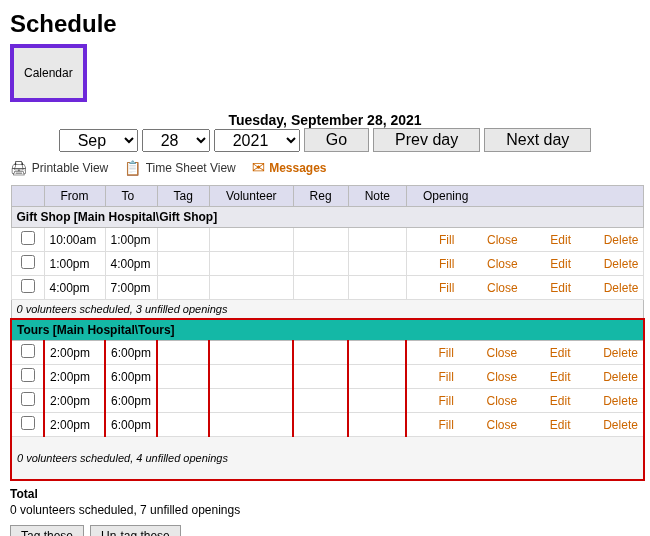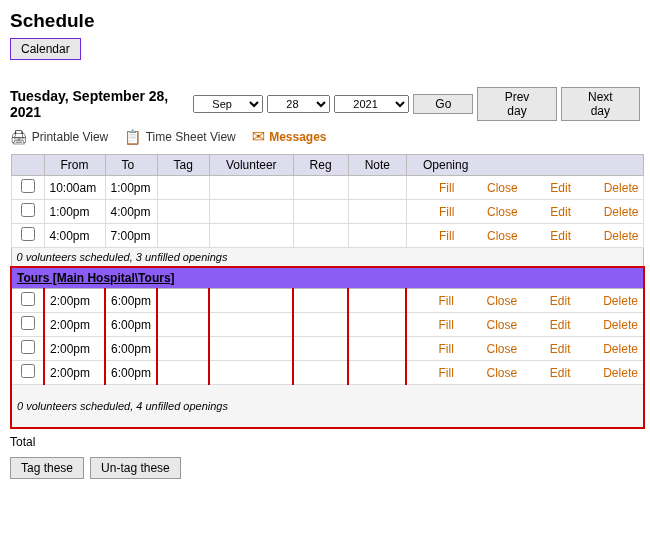--- a/index.html
+++ b/index.html
@@ -6,57 +6,58 @@
     body {
       font-family: Arial, sans-serif;
       font-size: 13px;
       background: #fff;
       color: #000;
       width: 650px;
       min-height: 536px;
       padding: 10px;
     }
     h1 {
-      font-size: 19px;
+      font-size: 24px;
       font-weight: bold;
       margin-bottom: 6px;
     }
     .calendar-btn {
-      border: 1px solid #6d28d9;
+      border: 4px solid #6d28d9;
       background: #e8e8e8;
-      padding: 3px 10px;
-      cursor: pointer;
-      font-size: 12px;
-      margin-bottom: 27px;
+      padding: 18px 10px;
+      cursor: pointer;
+      font-size: 12px;
+      margin-bottom: 10px;
     }
     .top-bar {
       display: flex;
       align-items: center;
       justify-content: flex-end;
       margin-bottom: 6px;
+      flex-direction: column;
     }
     .date-title {
       font-weight: bold;
       font-size: 14px;
     }
     .date-nav {
       display: flex;
       align-items: center;
       gap: 4px;
     }
     .date-nav select {
-      font-size: 11px;
+      font-size: 16px;
       padding: 1px 14px;
     }
     .date-nav button {
       border: 1px solid #999;
       background: #e8e8e8;
       padding: 2px 21px;
       cursor: pointer;
-      font-size: 12px;
+      font-size: 16px;
     }
     .go-btn {
       border: 1px solid #999;
       background: #e8e8e8;
       padding: 2px 6px;
       cursor: pointer;
       font-size: 12px;
     }
     .links-row {
       display: flex;
@@ -129,21 +130,21 @@
       margin-left: 26px;
     }
     .checkbox-cell { width: 22px; text-align: center; }
     .time-col { white-space: nowrap; }
     .opening-col { text-align: right; }
     .total-section {
       margin-top: 6px;
       font-size: 12px;
     }
     .total-section .total-label {
-      font-weight: normal;
+      font-weight: bold;
       margin-bottom: 2px;
     }
     .bottom-btns {
       display: flex;
       gap: 6px;
       margin-top: 8px;
     }
     .bottom-btns button {
       border: 1px solid #999;
       background: #e8e8e8;
@@ -213,20 +214,23 @@
       <th class="time-col">To</th>
       <th class="tag-col">Tag</th>
       <th class="vol-col">Volunteer</th>
       <th class="reg-col">Reg</th>
       <th class="note-col">Note</th>
       <th class="actions-col">Opening</th>
     </tr>
   </thead>
   <tbody id="table-body">
 
+    <tr class="section-header">
+      <td colspan="8">Gift Shop [Main Hospital\Gift Shop]</td>
+    </tr>
 
     <tr class="data-row">
       <td class="checkbox-cell"><input type="checkbox" style=""></td>
       <td class="time-col">10:00am</td>
       <td class="time-col">1:00pm</td>
       <td class="tag-col"></td>
       <td class="vol-col"></td>
       <td class="reg-col"></td>
       <td class="note-col"></td>
       <td class="actions-col opening-col">
@@ -264,21 +268,21 @@
         <a class="action-link">Close</a>&nbsp;
         <a class="action-link">Edit</a>&nbsp;
         <a class="action-link">Delete</a>
       </td>
     </tr>
     <tr class="summary-row">
       <td colspan="8">0 volunteers scheduled, 3 unfilled openings</td>
     </tr>
 
     <tr>
-      <td colspan="8" style="background:#8b5cf6; font-weight:bold; padding:3px 5px; border-left:2px solid #cc0000; border-right:2px solid #cc0000; border-top:2px solid #cc0000; border-bottom:1px solid #bbb;text-decoration:underline;">Tours [Main Hospital\Tours]</td>
+      <td colspan="8" style="background:#14b8a6; font-weight:bold; padding:3px 5px; border-left:2px solid #cc0000; border-right:2px solid #cc0000; border-top:2px solid #cc0000; border-bottom:1px solid #bbb;">Tours [Main Hospital\Tours]</td>
     </tr>
 
     <tr class="data-row-red">
       <td class="checkbox-cell" style="border-left:2px solid #cc0000;"><input type="checkbox" style=""></td>
       <td class="time-col">2:00pm</td>
       <td class="time-col">6:00pm</td>
       <td class="tag-col"></td>
       <td class="vol-col"></td>
       <td class="reg-col"></td>
       <td class="note-col"></td>
@@ -336,20 +340,21 @@
     </tr>
     <tr>
       <td colspan="8" style="padding:15px 5px; font-style:italic; font-size:11px; border-left:2px solid #cc0000; border-right:2px solid #cc0000; border-bottom:2px solid #cc0000; border-top:1px solid #ddd; background:#f5f5f5;">0 volunteers scheduled, 4 unfilled openings</td>
     </tr>
   </tbody>
 </table>
 
 
 <div class="total-section">
   <div class="total-label">Total</div>
+  <div>0 volunteers scheduled, 7 unfilled openings</div>
 </div>
 
 
 <div class="bottom-btns">
   <button>Tag these</button>
   <button>Un-tag these</button>
 </div>
 
 
 

